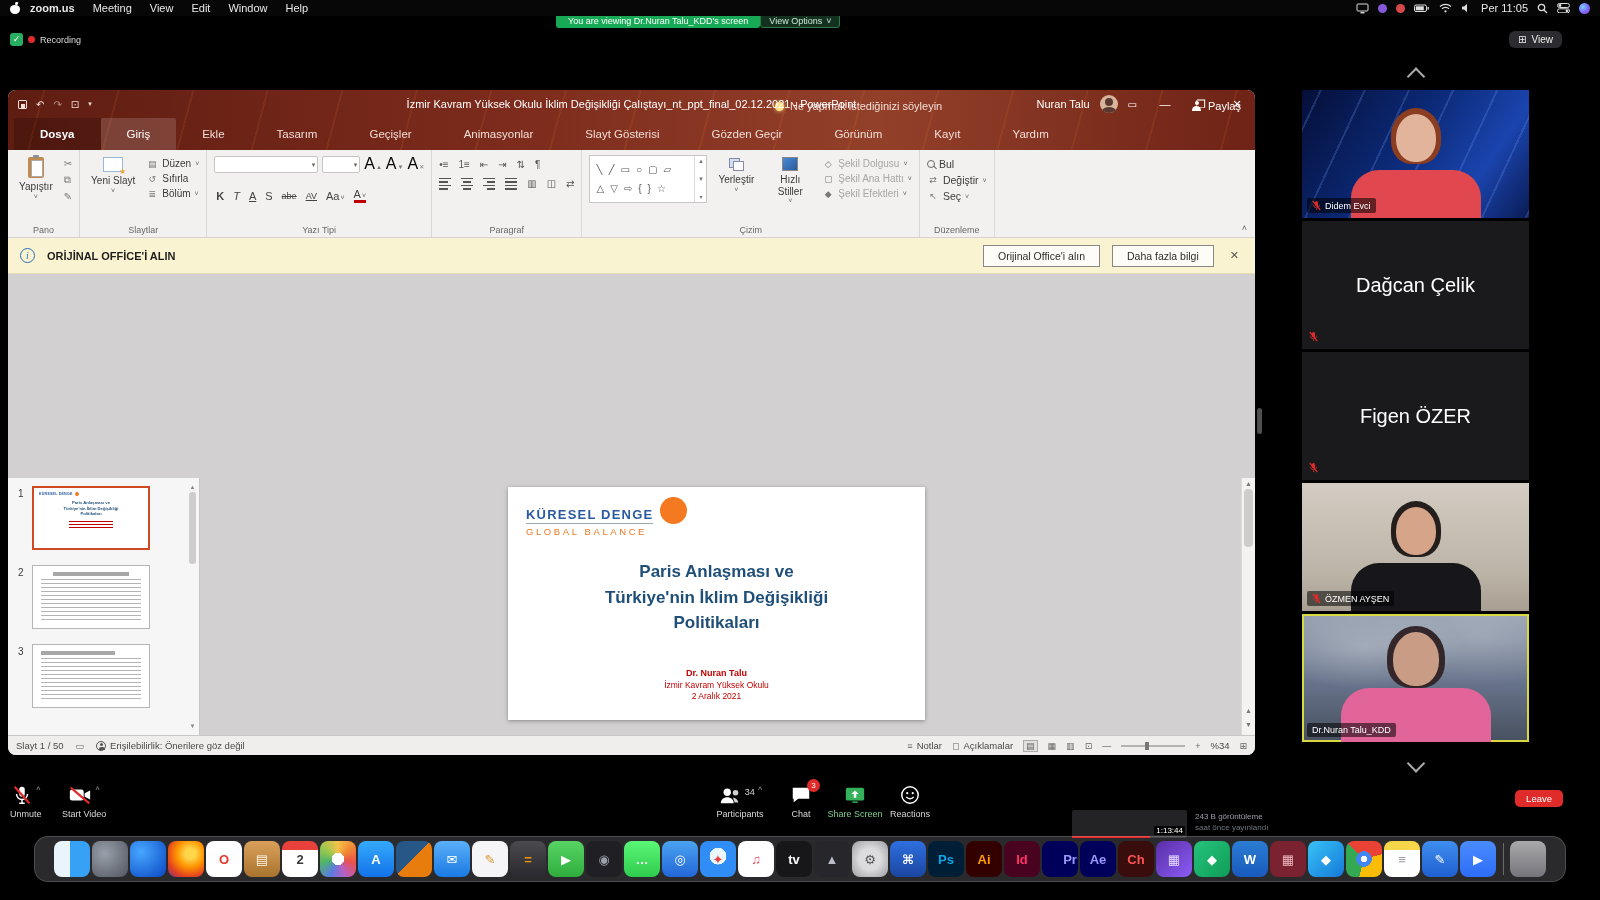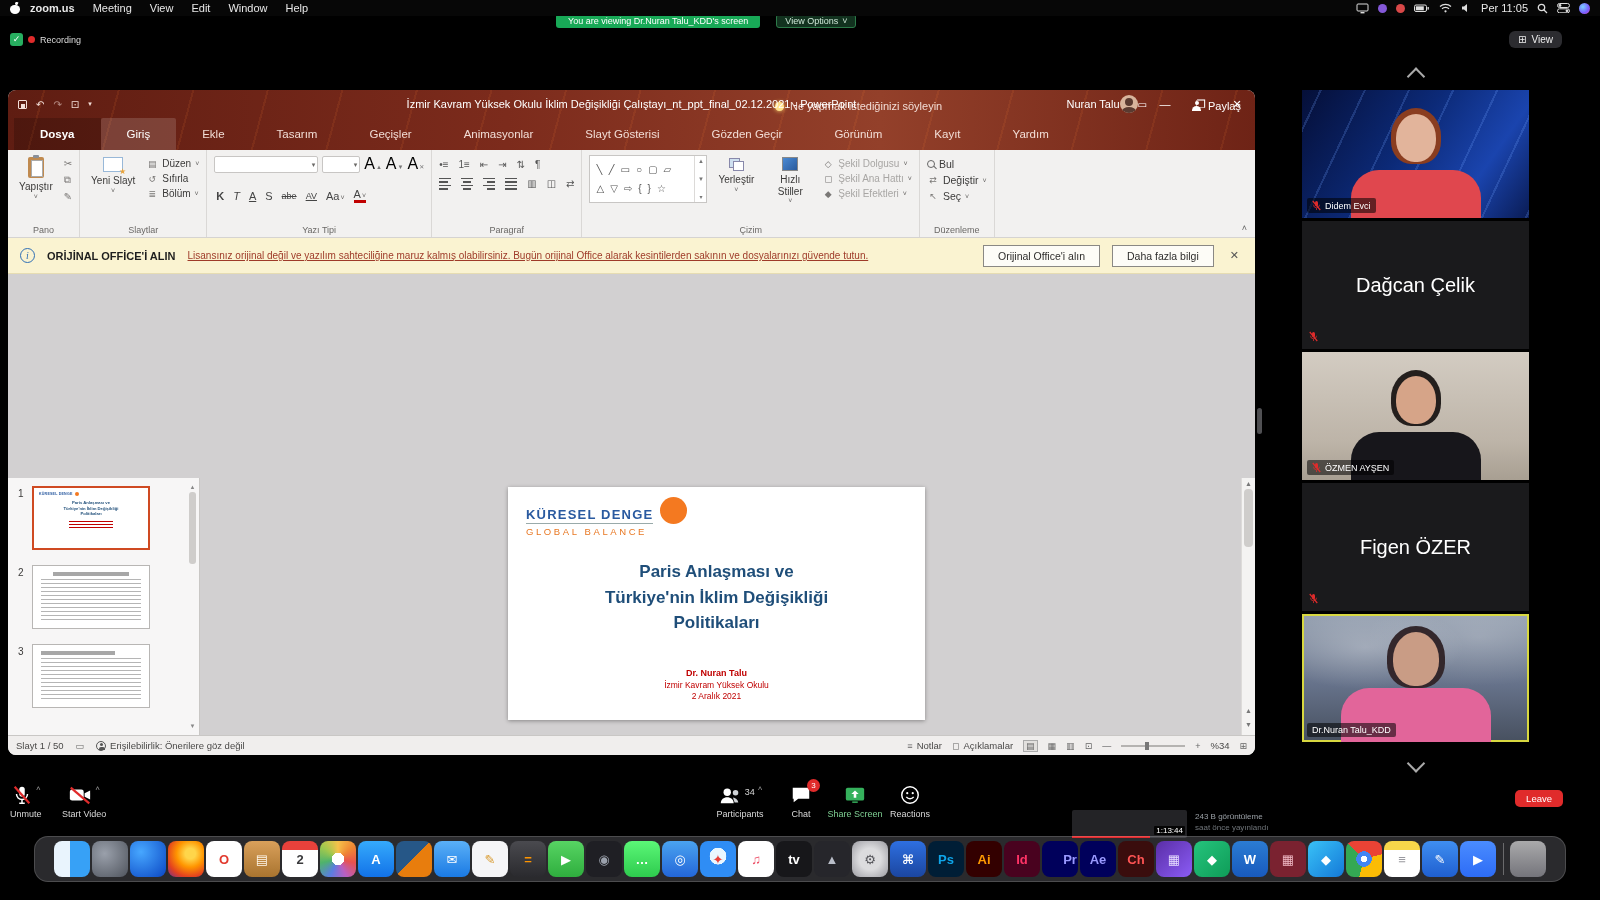--- a/index.html
+++ b/index.html
@@ -14,40 +14,40 @@
   .menu-item{padding:0 9px;white-space:nowrap}
   .mlist{display:flex;align-items:center}
   .mlist .menu-item:first-of-type{font-weight:bold;padding-left:5px}
   .mb-right{margin-left:auto;display:flex;align-items:center;gap:9px}
   .mb-ico{display:flex;align-items:center}
   .dotico{width:9px;height:9px;border-radius:50%}
   .siri-orb{width:11px;height:11px;border-radius:50%;background:radial-gradient(circle at 35% 35%,#7ad0ff,#7a5cff 60%,#e14fa0)}
   .clock{white-space:nowrap}
 
   
-  .share-banner{position:absolute;left:556px;top:14px;display:flex;gap:16px;align-items:center;z-index:18}
+  .share-banner{position:absolute;left:556px;top:14px;display:flex;gap:0;align-items:center;z-index:18}
   .pill-green{background:#18a957;color:#fff;font-size:9px;padding:2px 12px;border-radius:3px;white-space:nowrap}
   .pill-dark{background:#12321f;border:1px solid #2c7a49;color:#cfe8d8;font-size:9px;padding:1px 8px;border-radius:3px;display:flex;gap:4px;align-items:center}
   .recbar{position:absolute;left:10px;top:33px;display:flex;align-items:center;gap:5px;z-index:6}
   .shield{width:13px;height:13px;background:#27ae60;border-radius:3px;color:#fff;font-size:9px;line-height:13px;text-align:center;flex:none}
   .recdot{width:7px;height:7px;border-radius:50%;background:#e02b2b}
   .reclabel{color:#ddd;font-size:9px}
   .viewbtn{position:absolute;right:38px;top:31px;background:#2c2c30;border-radius:6px;color:#eee;font-size:10px;padding:3px 9px;display:flex;gap:5px;align-items:center;z-index:6}
   .drag{position:absolute;left:1257px;top:408px;width:5px;height:26px;background:#6a6a6e;border-radius:3px;z-index:4}
 
   
   .ppt{position:absolute;left:8px;top:90px;width:1247px;height:665px;border-radius:8px;overflow:hidden;background:#f2f1f0;box-shadow:0 10px 34px rgba(0,0,0,.65);z-index:5}
   .phead{height:60px;background:linear-gradient(90deg,#5f1d12,#7c2b1c 40%,#93402a 70%,#6e2316);position:relative}
   .phead::after{content:"";position:absolute;inset:0;background:repeating-linear-gradient(105deg,transparent 0 34px,rgba(255,130,50,.10) 34px 36px,transparent 36px 72px);z-index:0}
   .ptitle{height:28px;display:flex;align-items:center;position:relative;z-index:1}
   .qat{display:flex;gap:9px;padding:0 10px;font-size:10px;color:#f3ded8;align-items:center}
   .save-ico{width:9px;height:9px;border:1.2px solid #f3ded8;border-radius:1px;position:relative;display:inline-block}
   .save-ico::after{content:"";position:absolute;left:2px;top:3.5px;width:3.5px;height:4px;background:#f3ded8}
   .wtitle{position:absolute;left:0;right:0;text-align:center;font-size:11px;color:#fff;pointer-events:none}
-  .ptitle-right{margin-left:auto;display:flex;align-items:center;z-index:1}
+  .ptitle-right{margin-left:auto;display:flex;align-items:center;gap:10px;z-index:1}
   .uname{font-size:11px;color:#fff}
   .uavatar{width:18px;height:18px;border-radius:50%;background:#d8b49c;position:relative;overflow:hidden;flex:none}
   .uavatar::before{content:"";position:absolute;left:5px;top:3px;width:8px;height:8px;border-radius:50%;background:#5a3a30}
   .uavatar::after{content:"";position:absolute;left:2px;top:12px;width:14px;height:8px;border-radius:50% 50% 0 0;background:#5a3a30}
   .winbtns{display:flex}
   .winbtn{width:36px;height:28px;display:flex;align-items:center;justify-content:center;font-size:11px;color:#fff}
   .ptabs{height:32px;display:flex;align-items:stretch;padding-left:6px;position:relative;z-index:1}
   .tab{padding:0 26px;display:flex;align-items:center;font-size:11.5px;color:#f2ddd6;white-space:nowrap}
   .tab.file{font-weight:bold;color:#fff;background:rgba(0,0,0,.18)}
   .tab.active{background:rgba(255,255,255,.15);color:#fff;border-radius:2px 2px 0 0}
@@ -533,21 +533,20 @@
           </div>
       </div>
       <div class="glabel">Düzenleme</div>
     </div>
     <span class="collapse">˄</span>
   </div>
 
   <div class="warnbar">
     <span class="winfo">i</span>
     <span class="wtitle2">ORİJİNAL OFFİCE'İ ALIN</span>
-    <span class="wmsg">Lisansınız orijinal değil ve yazılım sahteciliğine maruz kalmış olabilirsiniz. Bugün orijinal Office alarak kesintilerden sakının ve dosyalarınızı güvende tutun.</span>
     <span class="wbtns">
       <span class="wbtn">Orijinal Office'i alın</span>
       <span class="wbtn">Daha fazla bilgi</span>
       <span class="wclose">✕</span>
     </span>
   </div>
 
   <div class="graygap"></div>
 
   <div class="editarea">
@@ -679,49 +678,49 @@
           <svg class="mic-s" width="9" height="11" viewBox="0 0 12 14">
             <rect x="4" y="1" width="4" height="7" rx="2" fill="#e02b2b"></rect>
             <path d="M2 6a4 4 0 0 0 8 0" stroke="#e02b2b" fill="none"></path>
             <line x1="6" y1="10.5" x2="6" y2="13" stroke="#e02b2b"></line>
             <line x1="1" y1="1" x2="11" y2="13" stroke="#e02b2b" stroke-width="1.6"></line>
           </svg>
 
         </div>
       </div>
 
+      <div class="tile name muted" style="background: rgb(26, 26, 28);">
+
+        <div class="big-name">Figen ÖZER</div>
+        <div class="chip">
+          <svg class="mic-s" width="9" height="11" viewBox="0 0 12 14">
+            <rect x="4" y="1" width="4" height="7" rx="2" fill="#e02b2b"></rect>
+            <path d="M2 6a4 4 0 0 0 8 0" stroke="#e02b2b" fill="none"></path>
+            <line x1="6" y1="10.5" x2="6" y2="13" stroke="#e02b2b"></line>
+            <line x1="1" y1="1" x2="11" y2="13" stroke="#e02b2b" stroke-width="1.6"></line>
+          </svg>
+
+        </div>
+      </div>
+
       <div class="tile video aysen muted" style="background: linear-gradient(rgb(211, 204, 194), rgb(189, 180, 168) 70%, rgb(168, 159, 146));">
         <div class="person">
           <span class="hair"></span>
           <span class="head"></span>
           <span class="torso"></span>
         </div>
 
         <div class="chip">
           <svg class="mic-s" width="9" height="11" viewBox="0 0 12 14">
             <rect x="4" y="1" width="4" height="7" rx="2" fill="#e02b2b"></rect>
             <path d="M2 6a4 4 0 0 0 8 0" stroke="#e02b2b" fill="none"></path>
             <line x1="6" y1="10.5" x2="6" y2="13" stroke="#e02b2b"></line>
             <line x1="1" y1="1" x2="11" y2="13" stroke="#e02b2b" stroke-width="1.6"></line>
           </svg>
           <span class="chip-name">ÖZMEN AYŞEN</span>
-        </div>
-      </div>
-
-      <div class="tile name muted" style="background: rgb(26, 26, 28);">
-
-        <div class="big-name">Figen ÖZER</div>
-        <div class="chip">
-          <svg class="mic-s" width="9" height="11" viewBox="0 0 12 14">
-            <rect x="4" y="1" width="4" height="7" rx="2" fill="#e02b2b"></rect>
-            <path d="M2 6a4 4 0 0 0 8 0" stroke="#e02b2b" fill="none"></path>
-            <line x1="6" y1="10.5" x2="6" y2="13" stroke="#e02b2b"></line>
-            <line x1="1" y1="1" x2="11" y2="13" stroke="#e02b2b" stroke-width="1.6"></line>
-          </svg>
-
         </div>
       </div>
 
       <div class="tile video nuran active" style="background: radial-gradient(140px 60px at 28% 26%, rgba(255, 255, 255, 0.28), transparent 70%), radial-gradient(160px 70px at 78% 18%, rgba(255, 255, 255, 0.2), transparent 70%), linear-gradient(rgb(149, 160, 176), rgb(102, 114, 138) 55%, rgb(71, 80, 95));">
         <div class="person">
           <span class="hair"></span>
           <span class="head"></span>
           <span class="torso"></span>
         </div>
 

